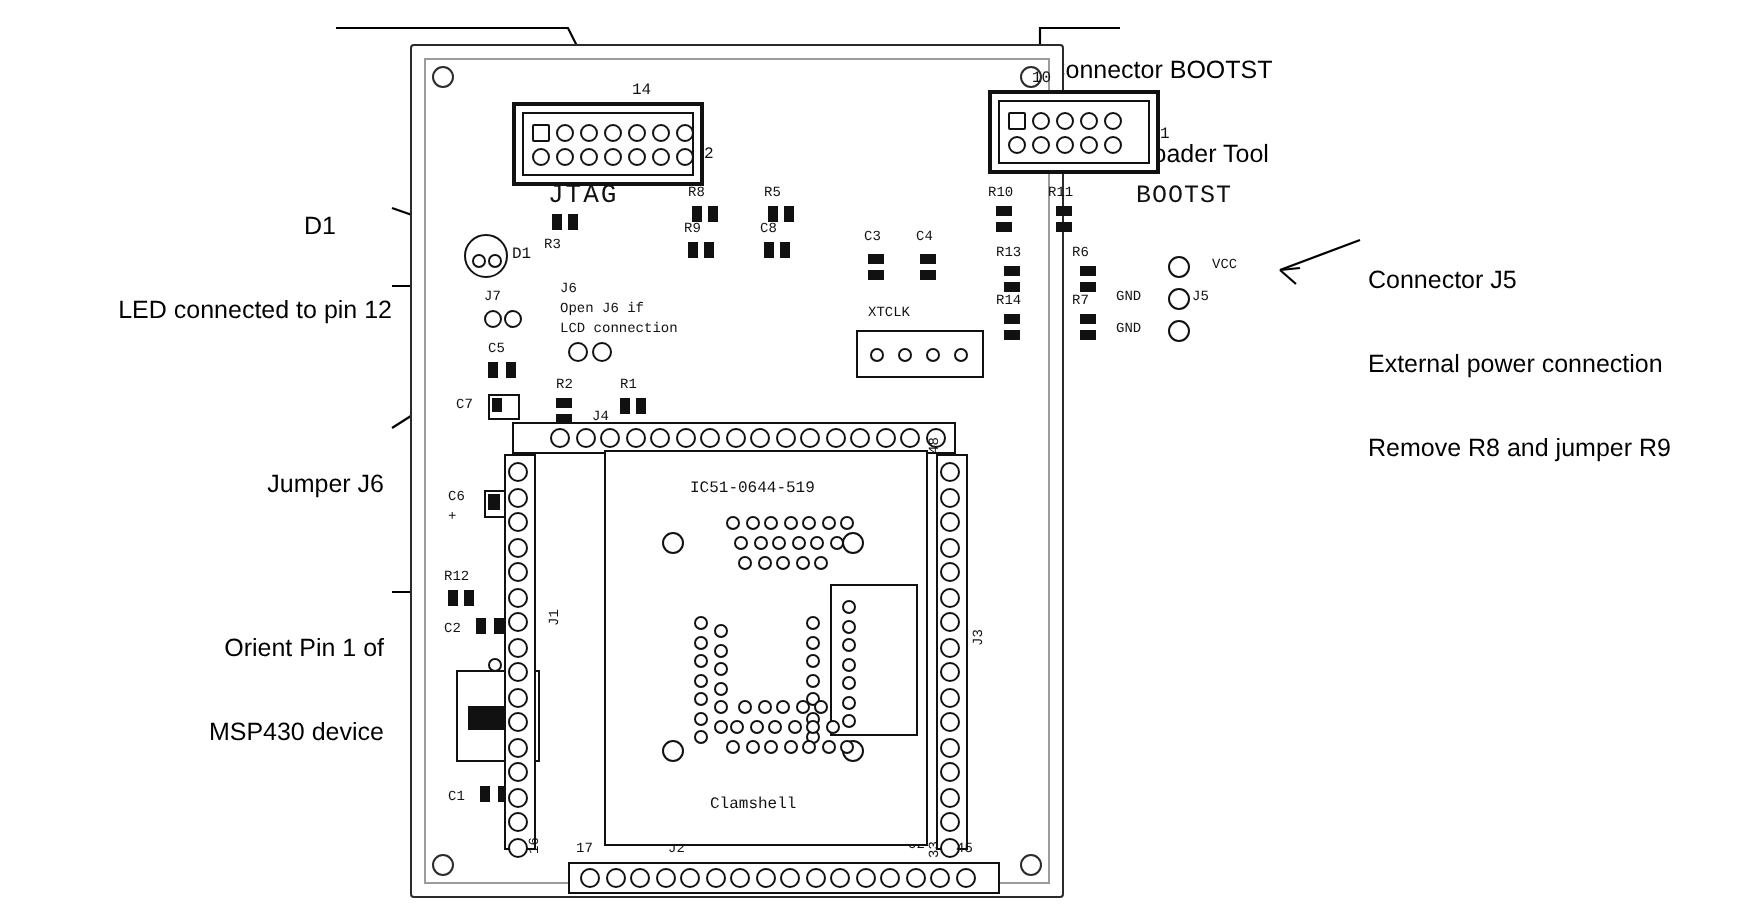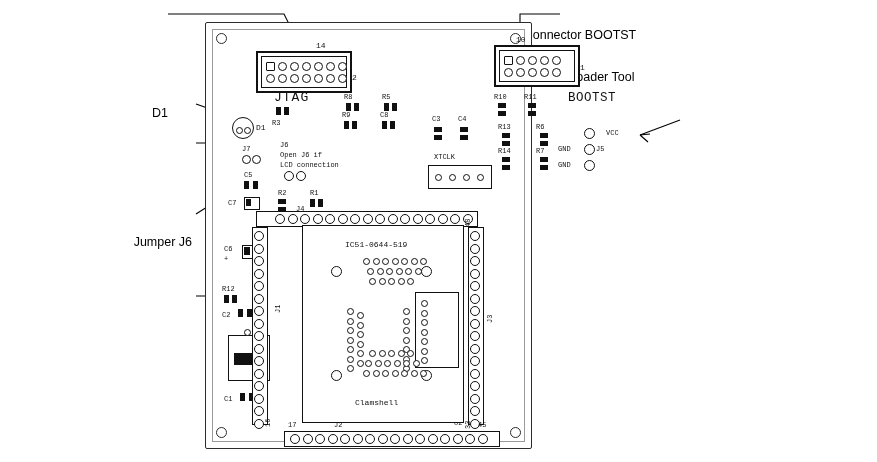--- a/index.html
+++ b/index.html
@@ -87,30 +87,40 @@
     <div>For JTAG Tool</div>
   </div>
 
   <div class="ann c" style="left:480px;top:0px;width:200px;">
     <div>Connector BOOTST</div>
     <div>For Bootloader Tool</div>
   </div>
 
   <div class="ann r" style="left:0px;top:78px;width:196px;">
     <div style="text-align:right;padding-right:28px;">D1</div>
+    <div>LED connected to pin 12</div>
   </div>
 
   <div class="ann r" style="left:0px;top:136px;width:192px;">
   </div>
 
   <div class="ann r" style="left:0px;top:207px;width:192px;">
     <div>Jumper J6</div>
   </div>
 
-
+  <div class="ann r" style="left:0px;top:289px;width:192px;">
+    <div>Orient Pin 1 of</div>
+    <div>MSP430 device</div>
+  </div>
+
+  <div class="ann" style="left:684px;top:105px;width:190px;">
+    <div>Connector J5</div>
+    <div>External power connection</div>
+    <div>Remove R8 and jumper R9</div>
+  </div>
 
   <div class="board">
     <div class="board-inner"></div>
     <div class="mhole" style="left:10px;top:10px;"></div>
     <div class="mhole" style="right:10px;top:10px;"></div>
     <div class="mhole" style="left:10px;bottom:10px;"></div>
     <div class="mhole" style="right:10px;bottom:10px;"></div>
 
     <div class="hdr" style="left:50px;top:28px;width:92px;height:38px;">
       <div class="shroud"></div>

